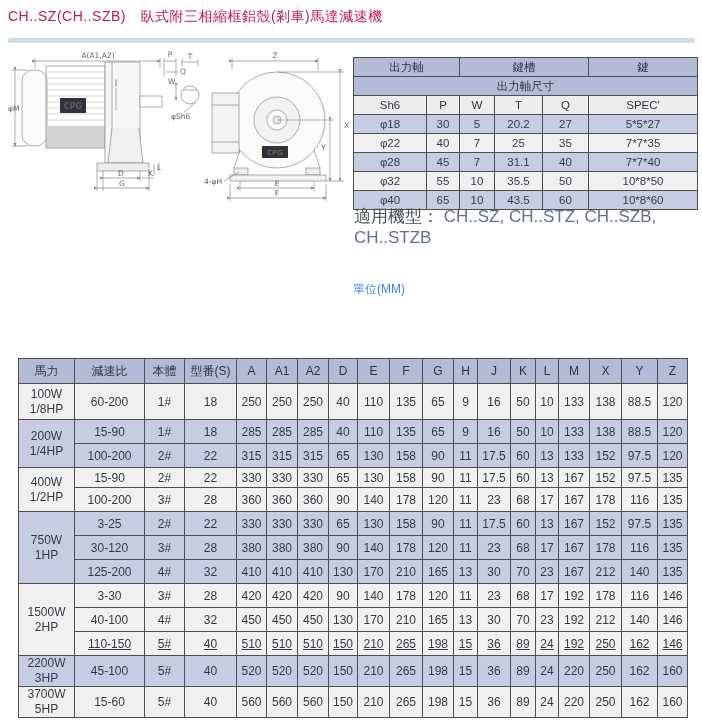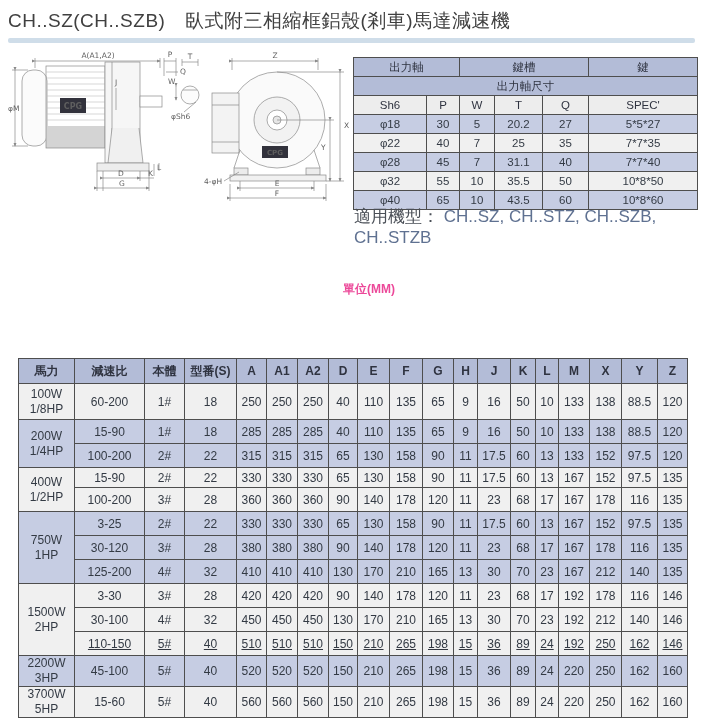--- a/index.html
+++ b/index.html
@@ -1,41 +1,41 @@
 <!DOCTYPE html>
 <html style="--header-blue: #b3bcd7; --row-blue: #c6cde3; --row-light: #f0f0f0; --border: #4e4e4e; --divider: #cfdde9; --models-text: #5f7191;"><head>
 <meta charset="utf-8">
 <style>
   html,body{margin:0;padding:0;background:#fff;}
   .page{position:relative;width:702px;height:728px;background:#fff;overflow:hidden;
         font-family:"Liberation Sans","DejaVu Sans",sans-serif;color:#333740;}
-  .title{position:absolute;left:8px;top:8px;font-size:19px;color:#404040;letter-spacing:.5px;}
+  .title{position:absolute;left:8px;top:8px;font-size:14px;color:#be185d;letter-spacing:.5px;}
   .divider{position:absolute;left:8px;top:38px;width:687px;height:5px;background:var(--divider,#cfdde9);border-radius:2px;}
   svg.drawings{position:absolute;left:8px;top:50px;}
   svg text{font-family:"DejaVu Sans",sans-serif;fill:#5f5f5f;}
 
   table{border-collapse:collapse;table-layout:fixed;}
   th,td{border:1px solid var(--border,#4e4e4e);text-align:center;vertical-align:middle;
         overflow:hidden;white-space:nowrap;}
 
   
   .shaft-table{position:absolute;left:353px;top:57px;width:345px;font-size:11.5px;}
   .shaft-table th{background:var(--header-blue,#b3bcd7);font-weight:normal;color:#2f3340;height:16px;}
   .shaft-table tr.cols th{background:#ededed;}
   .shaft-table td{height:16px;color:#333a44;}
   .shaft-table tr.alt-blue td{background:var(--row-blue,#c6cde3);}
   .shaft-table tr.alt-light td{background:var(--row-light,#f0f0f0);}
 
   .applicable{position:absolute;left:354px;top:205px;font-size:17px;color:#4a4f57;}
   .applicable .models{color:var(--models-text,#5f7191);}
-  .unit-note{position:absolute;left:343px;top:281px;font-size:12px;color:#ec4899;font-weight:bold;}
+  .unit-note{position:absolute;left:353px;top:281px;font-size:12px;color:#3b82f6;}
 
   
   .dim-table{position:absolute;left:18px;top:358px;width:669px;font-size:12px;}
-  .dim-table th{background:var(--header-blue,#b3bcd7);font-weight:bold;color:#2f3340;height:22px;}
+  .dim-table th{background:var(--header-blue,#b3bcd7);font-weight:normal;color:#2f3340;height:22px;}
   .dim-table td{color:#333a44;padding:0 1px;}
   .dim-table tr.g-blue td{background:var(--row-blue,#c6cde3);}
   .dim-table tr.g-light td{background:var(--row-light,#f0f0f0);}
   .dim-table td.power{line-height:1.25;text-align:center;}
 </style>
 </head>
 <body>
 
 <div class="page">
 
@@ -471,21 +471,21 @@
           <td>11</td>
           <td>23</td>
           <td>68</td>
           <td>17</td>
           <td>192</td>
           <td>178</td>
           <td>116</td>
           <td>146</td>
         </tr>
         <tr class="g-light" style="height: 24px;">
-          <td>30-100</td>
+          <td>40-100</td>
           <td>4#</td>
           <td>32</td>
           <td>450</td>
           <td>450</td>
           <td>450</td>
           <td>130</td>
           <td>170</td>
           <td>210</td>
           <td>165</td>
           <td>13</td>

